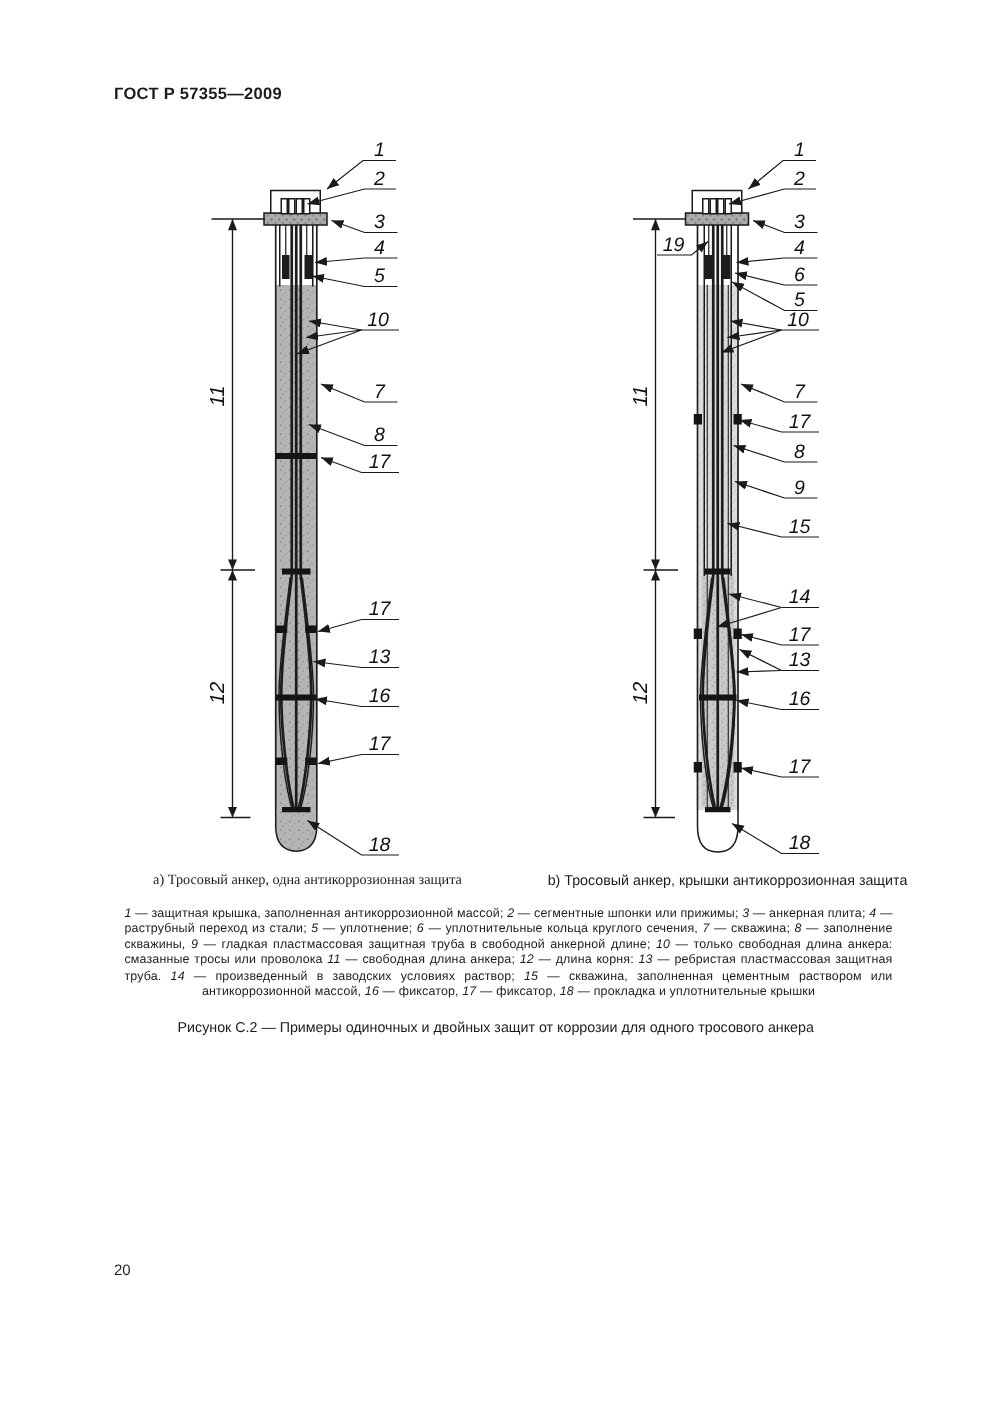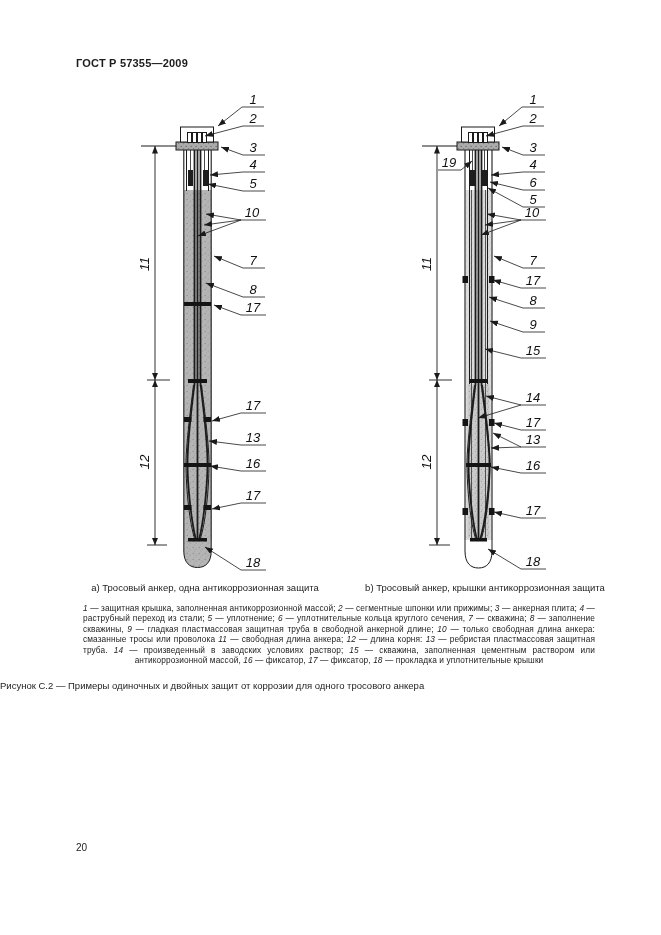--- a/index.html
+++ b/index.html
@@ -5,29 +5,29 @@
   html,body{margin:0;padding:0;}
   body{
     width:661px;height:935px;position:relative;background:#ffffff;
     font-family:"Liberation Sans",sans-serif;color:#1c1c1c;overflow:hidden;
   }
   .header{
     position:absolute;left:76px;top:57px;font-size:11px;font-weight:bold;letter-spacing:.2px;
   }
   svg.diagram{position:absolute;left:0;top:0;}
   .sub-caption{position:absolute;top:582px;font-size:9.5px;text-align:center;}
-  .cap-a{left:55px;width:300px;}
+  .cap-a{left:55px;width:300px;font-family:Liberation Serif, serif;}
   .cap-b{left:340px;width:290px;}
   .legend{
     position:absolute;top:603px;left:83px;width:512px;
     font-size:8.3px;line-height:10.4px;text-align:justify;text-align-last:center;
     letter-spacing:.1px;
   }
   .legend i{font-style:italic;}
-  .fig-caption{position:absolute;top:680px;left:0;width:661px;font-size:9.5px;}
+  .fig-caption{position:absolute;top:680px;left:0;width:661px;text-align:center;font-size:9.5px;}
   .page-num{position:absolute;top:842px;left:76px;font-size:10px;}
   
   .co{font-family:"Liberation Sans",sans-serif;font-style:italic;font-size:13px;fill:#111;}
   .dim{font-family:"Liberation Sans",sans-serif;font-style:italic;font-size:13.5px;fill:#111;}
   .ln{stroke:#1a1a1a;fill:none;}
   .leader{stroke:#1a1a1a;stroke-width:.8;fill:none;}
   .cable{stroke:#1c1c1c;stroke-width:1.8;fill:none;}
   .cable-thin{stroke:#1c1c1c;stroke-width:1;fill:none;}
 </style>
 </head>

